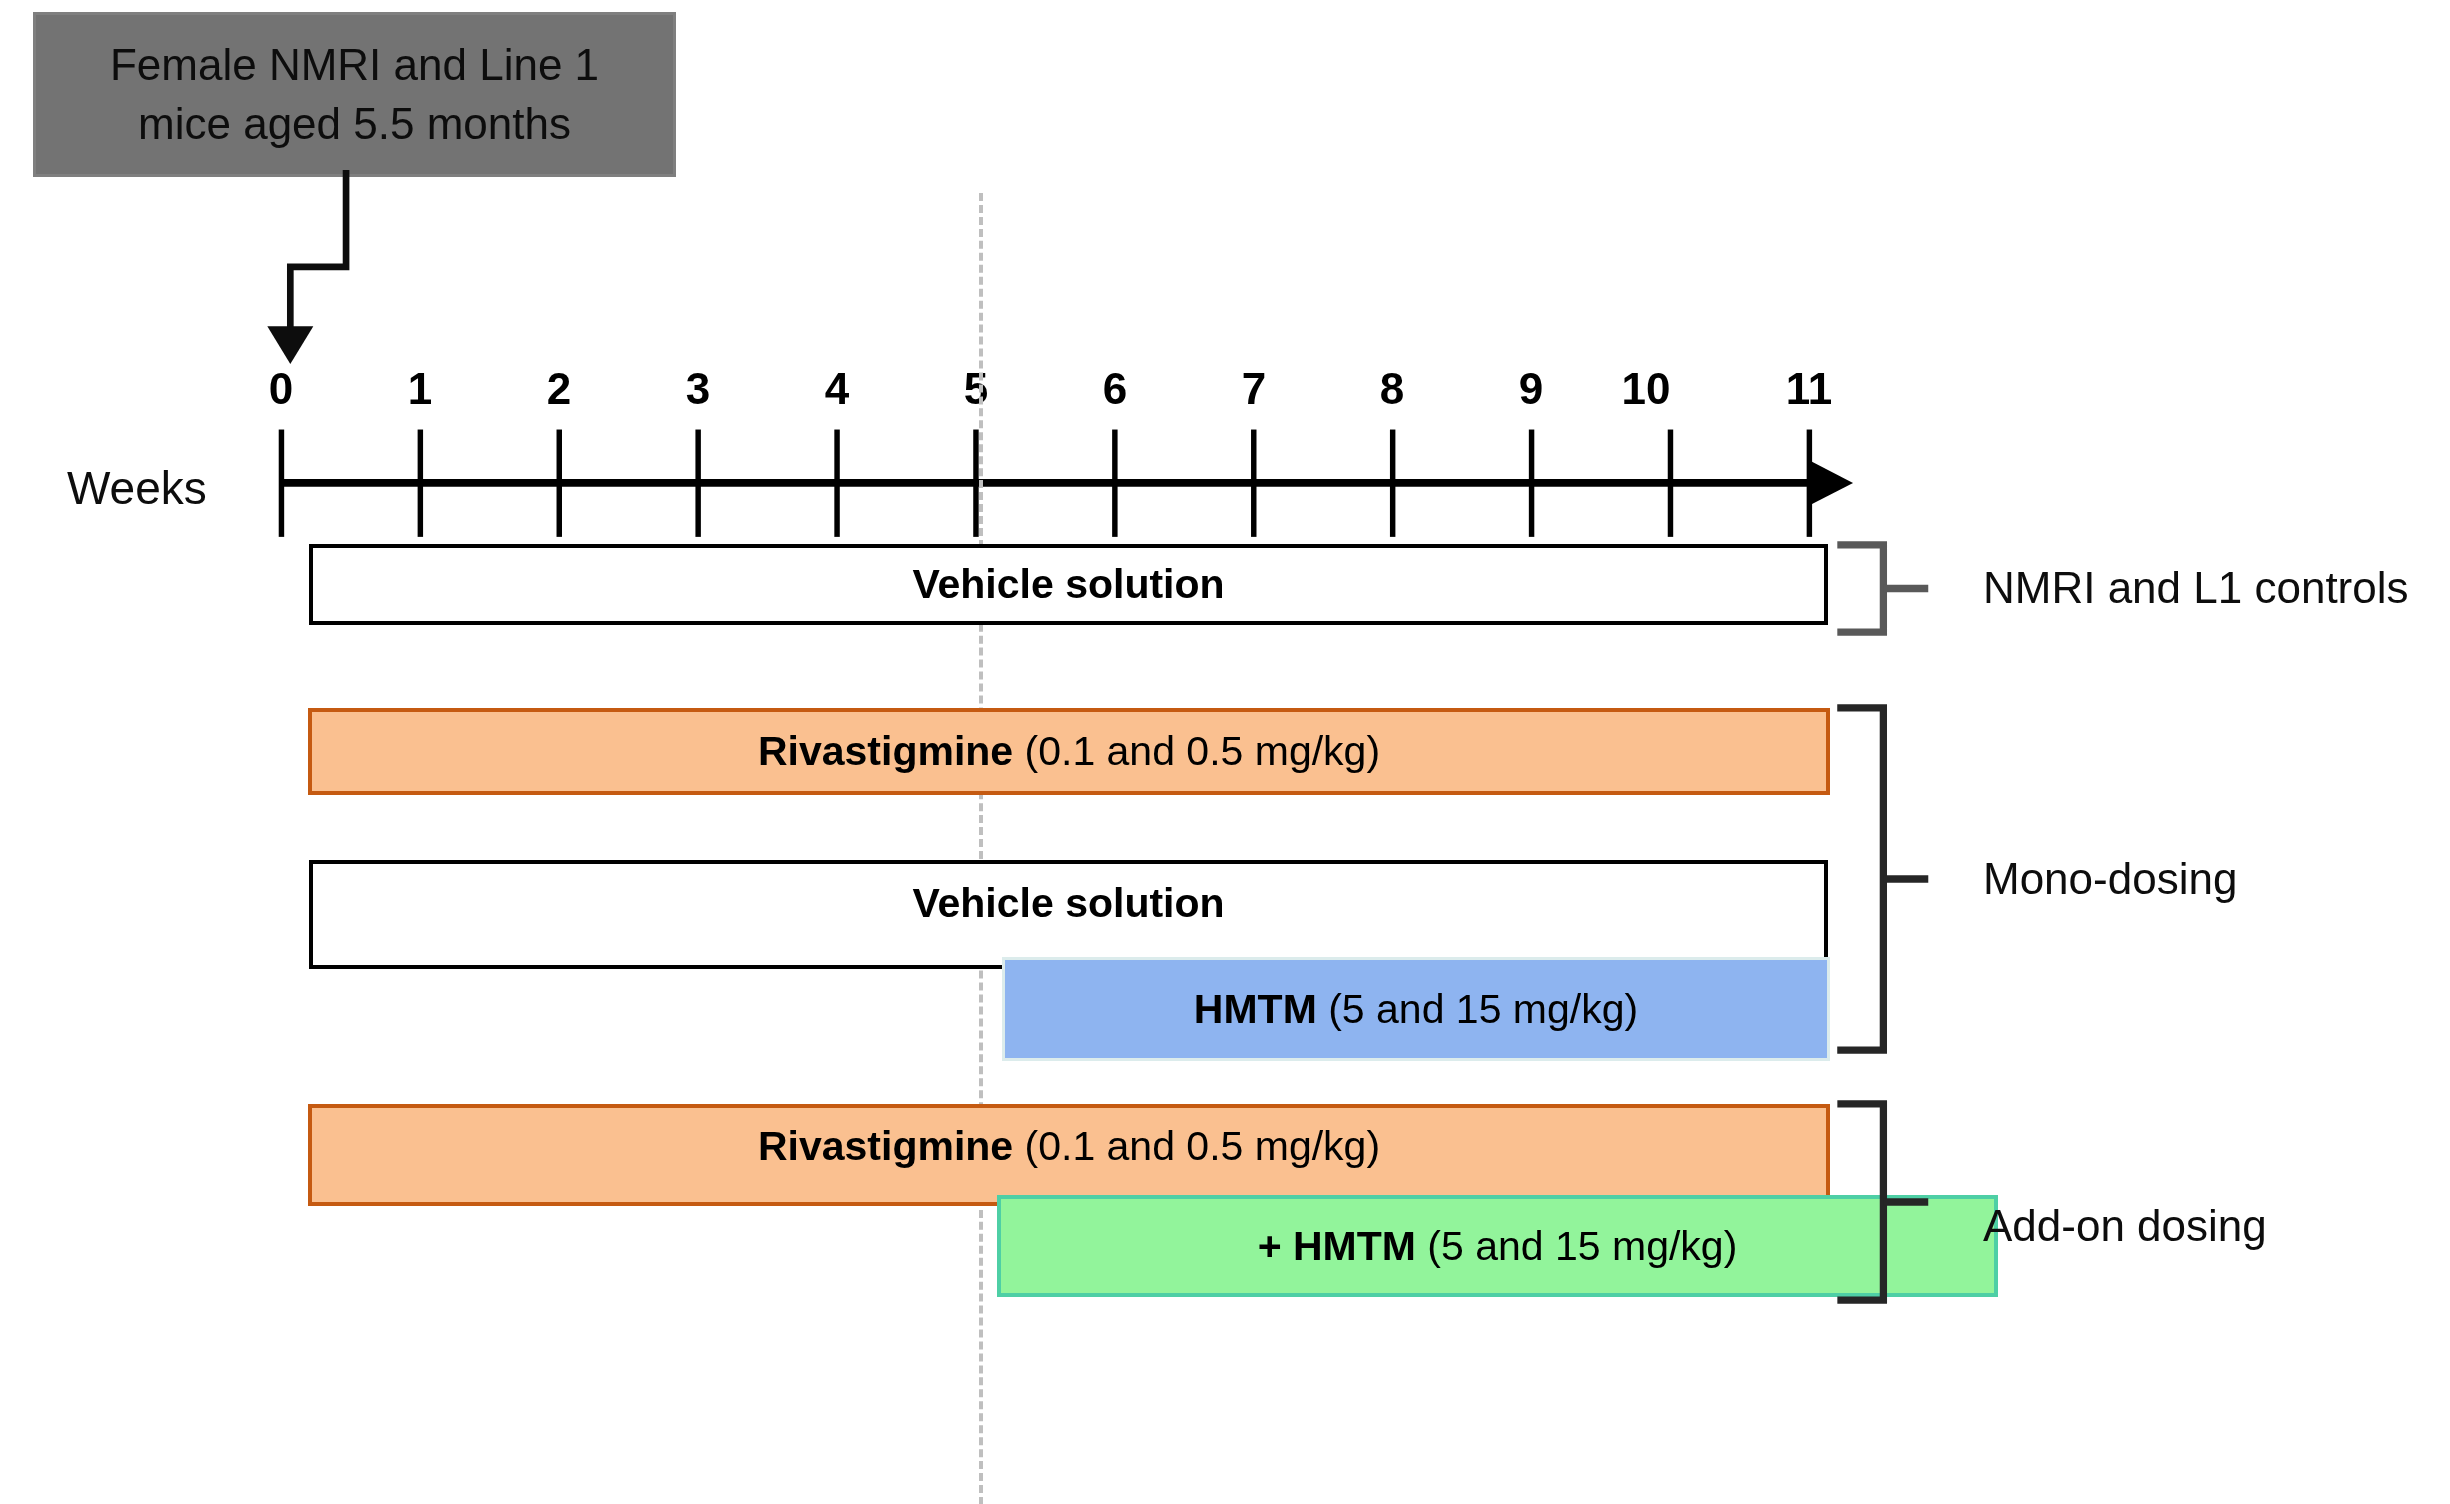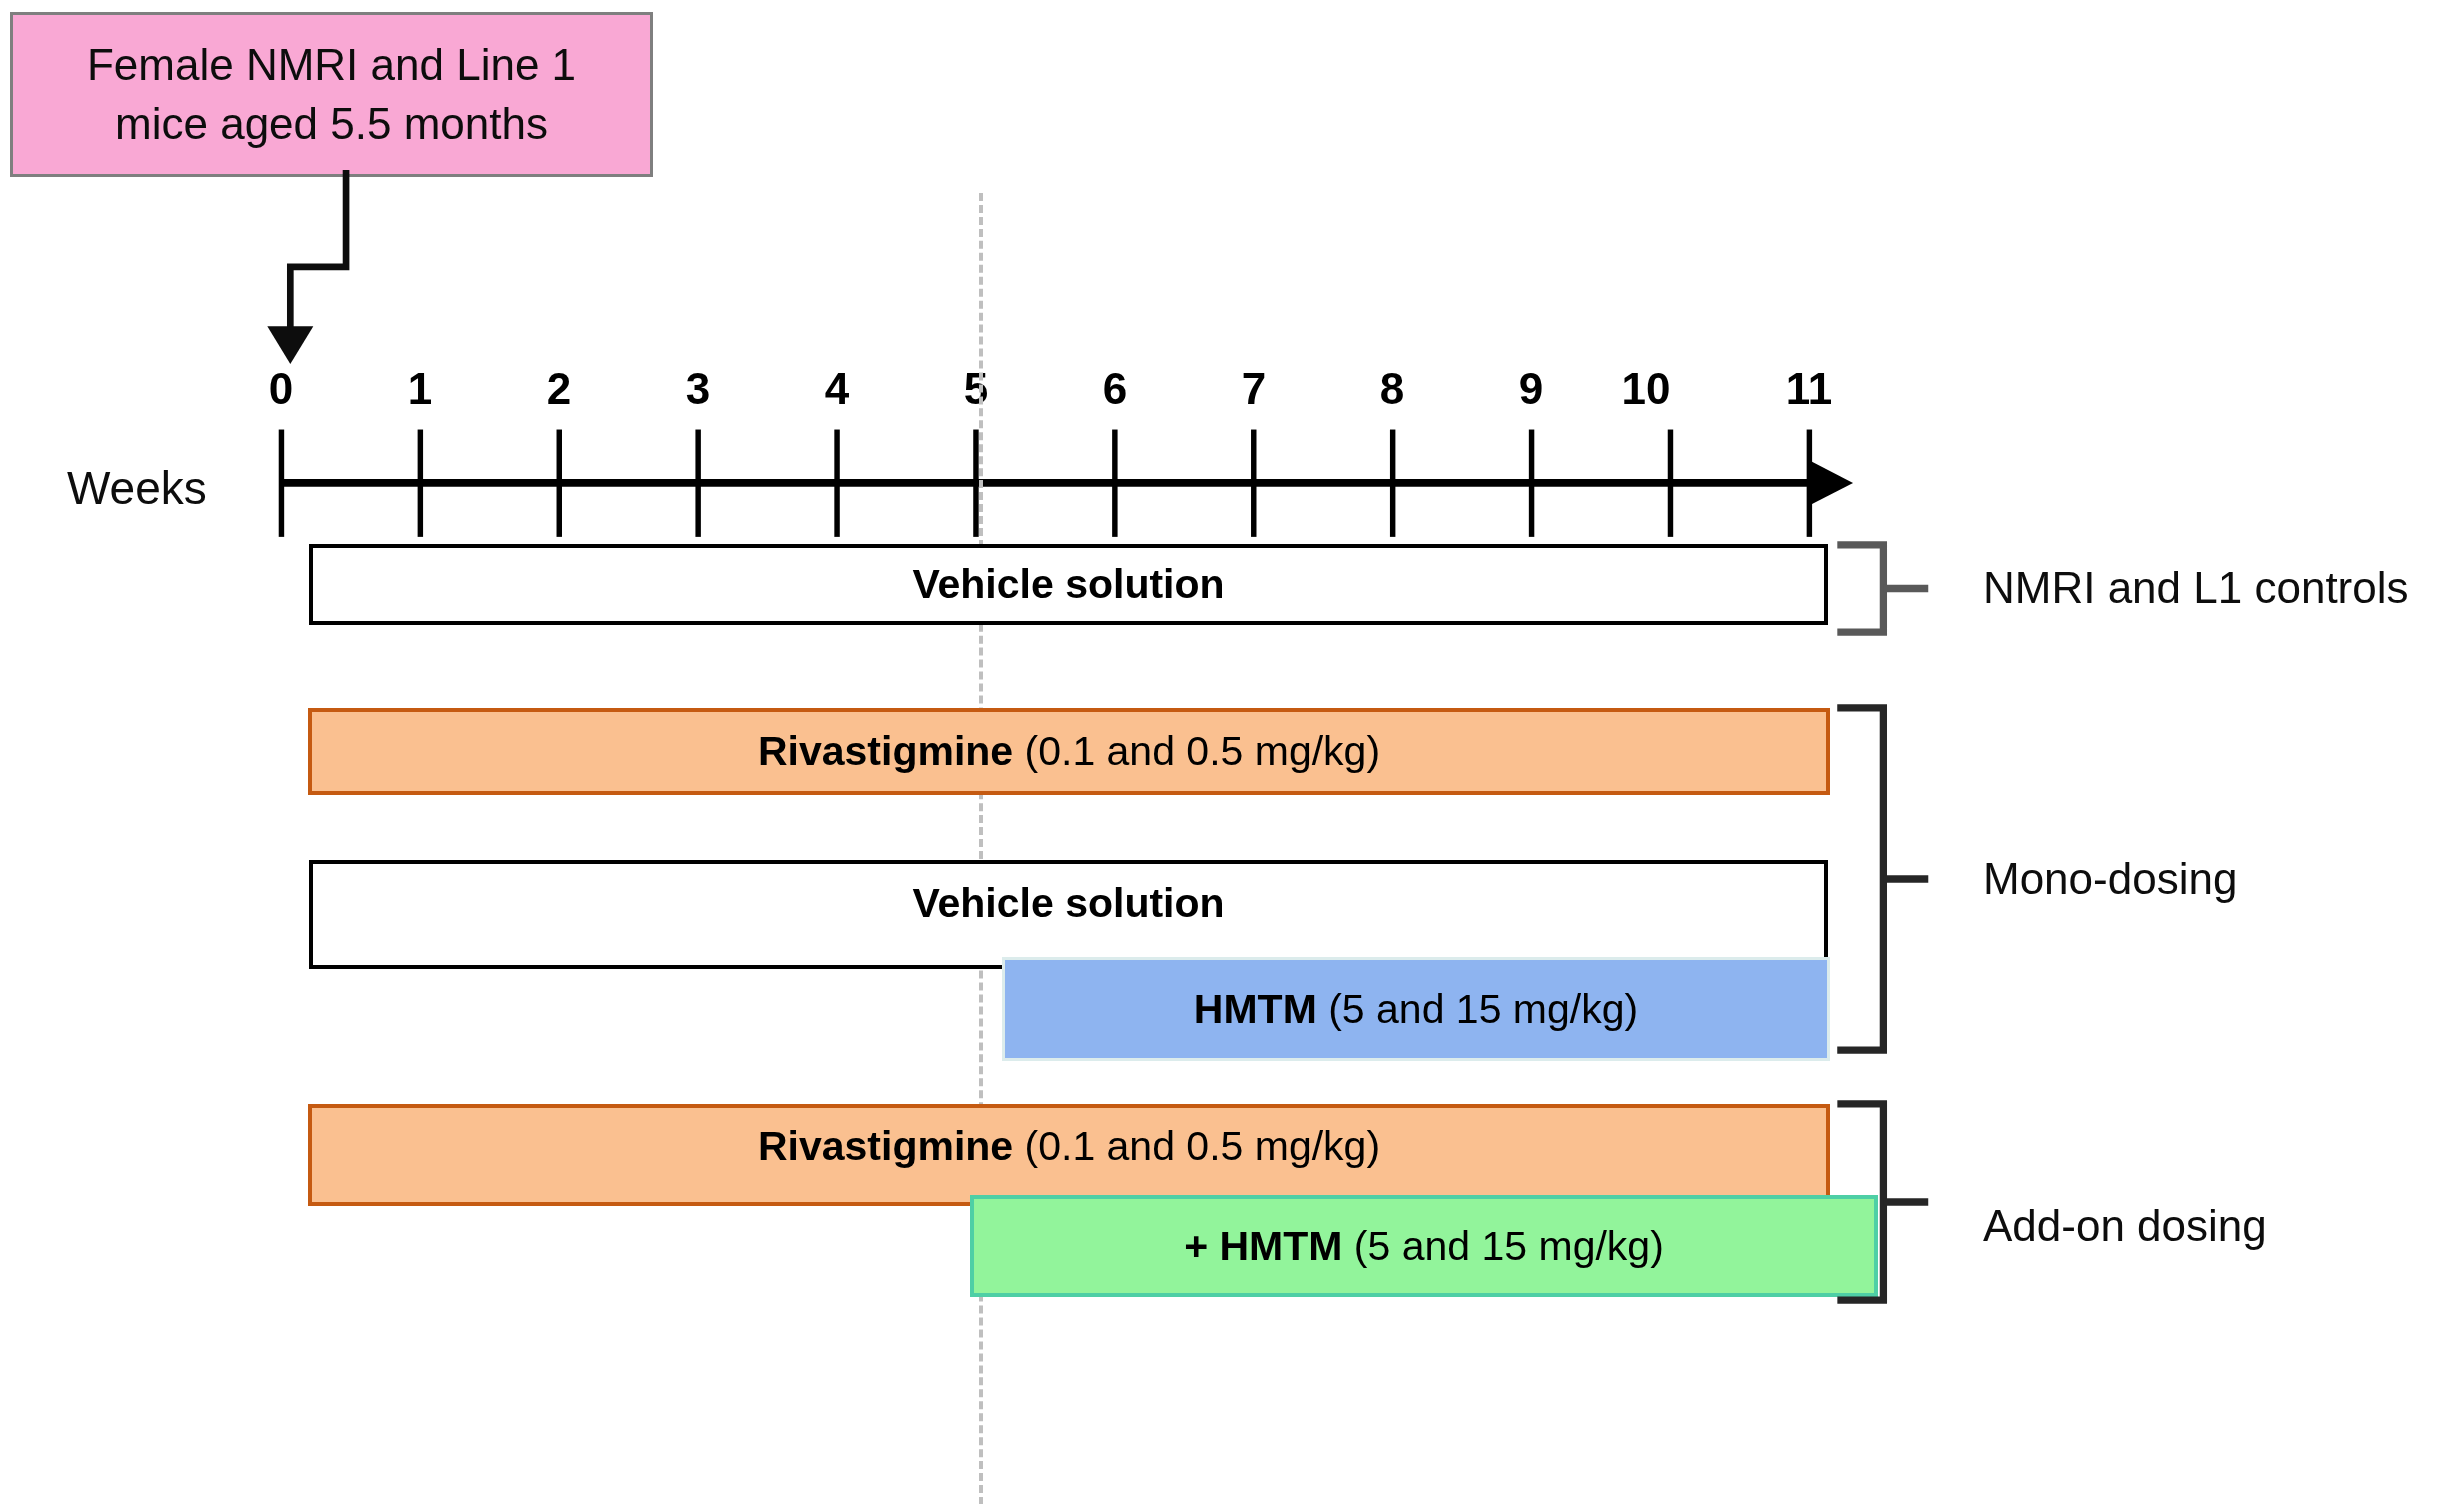--- a/index.html
+++ b/index.html
@@ -13,26 +13,26 @@
     width: 2450px;
     height: 1505px;
     background: #ffffff;
     font-family: "Liberation Sans", sans-serif;
     overflow: hidden;
   }
 
   
   #cohort-box {
     position: absolute;
-    left: 10px;
+    left: 33px;
     top: 12px;
     width: 643px;
     height: 165px;
     border: 3.6px solid #7f7f7f;
-    background: #f9a8d4;
+    background: #737373;
     box-sizing: border-box;
     display: flex;
     align-items: center;
     justify-content: center;
     text-align: center;
   }
   #cohort-box .txt {
     font-size: 44px;
     line-height: 1.34;
     color: #0d0d0d;
@@ -216,21 +216,21 @@
       <b>HMTM</b><span> (5 and 15 mg/kg)</span>
     </span>
   </div>
 
   <div class="bar bar-riva" style="left:278px; top:1104px; width:1522px; height:102px;">
     <span class="bar-text" style="position:relative; top:-8.5px;">
       <b>Rivastigmine</b><span> (0.1 and 0.5 mg/kg)</span>
     </span>
   </div>
 
-  <div class="bar bar-addon" style="left:940px; top:1195px; width:908px; height:102px;">
+  <div class="bar bar-addon" style="left:967px; top:1195px; width:1001px; height:102px;">
     <span class="bar-text">
       <b>+ HMTM</b><span> (5 and 15 mg/kg)</span>
     </span>
   </div>
 
   <svg class="group-bracket" style="left:1831px; top:540px; width:146px; height:97px;" viewBox="0 0 240 160" xmlns="http://www.w3.org/2000/svg">
     <path d="M 10 8 L 86 8 L 86 152 L 10 152" fill="none" stroke="#595959" stroke-width="12"></path>
     <line x1="86" y1="80" x2="160" y2="80" stroke="#595959" stroke-width="12"></line>
   </svg>
   <div class="group-label" style="left:1983px; top:588px;">NMRI and L1 controls</div>

